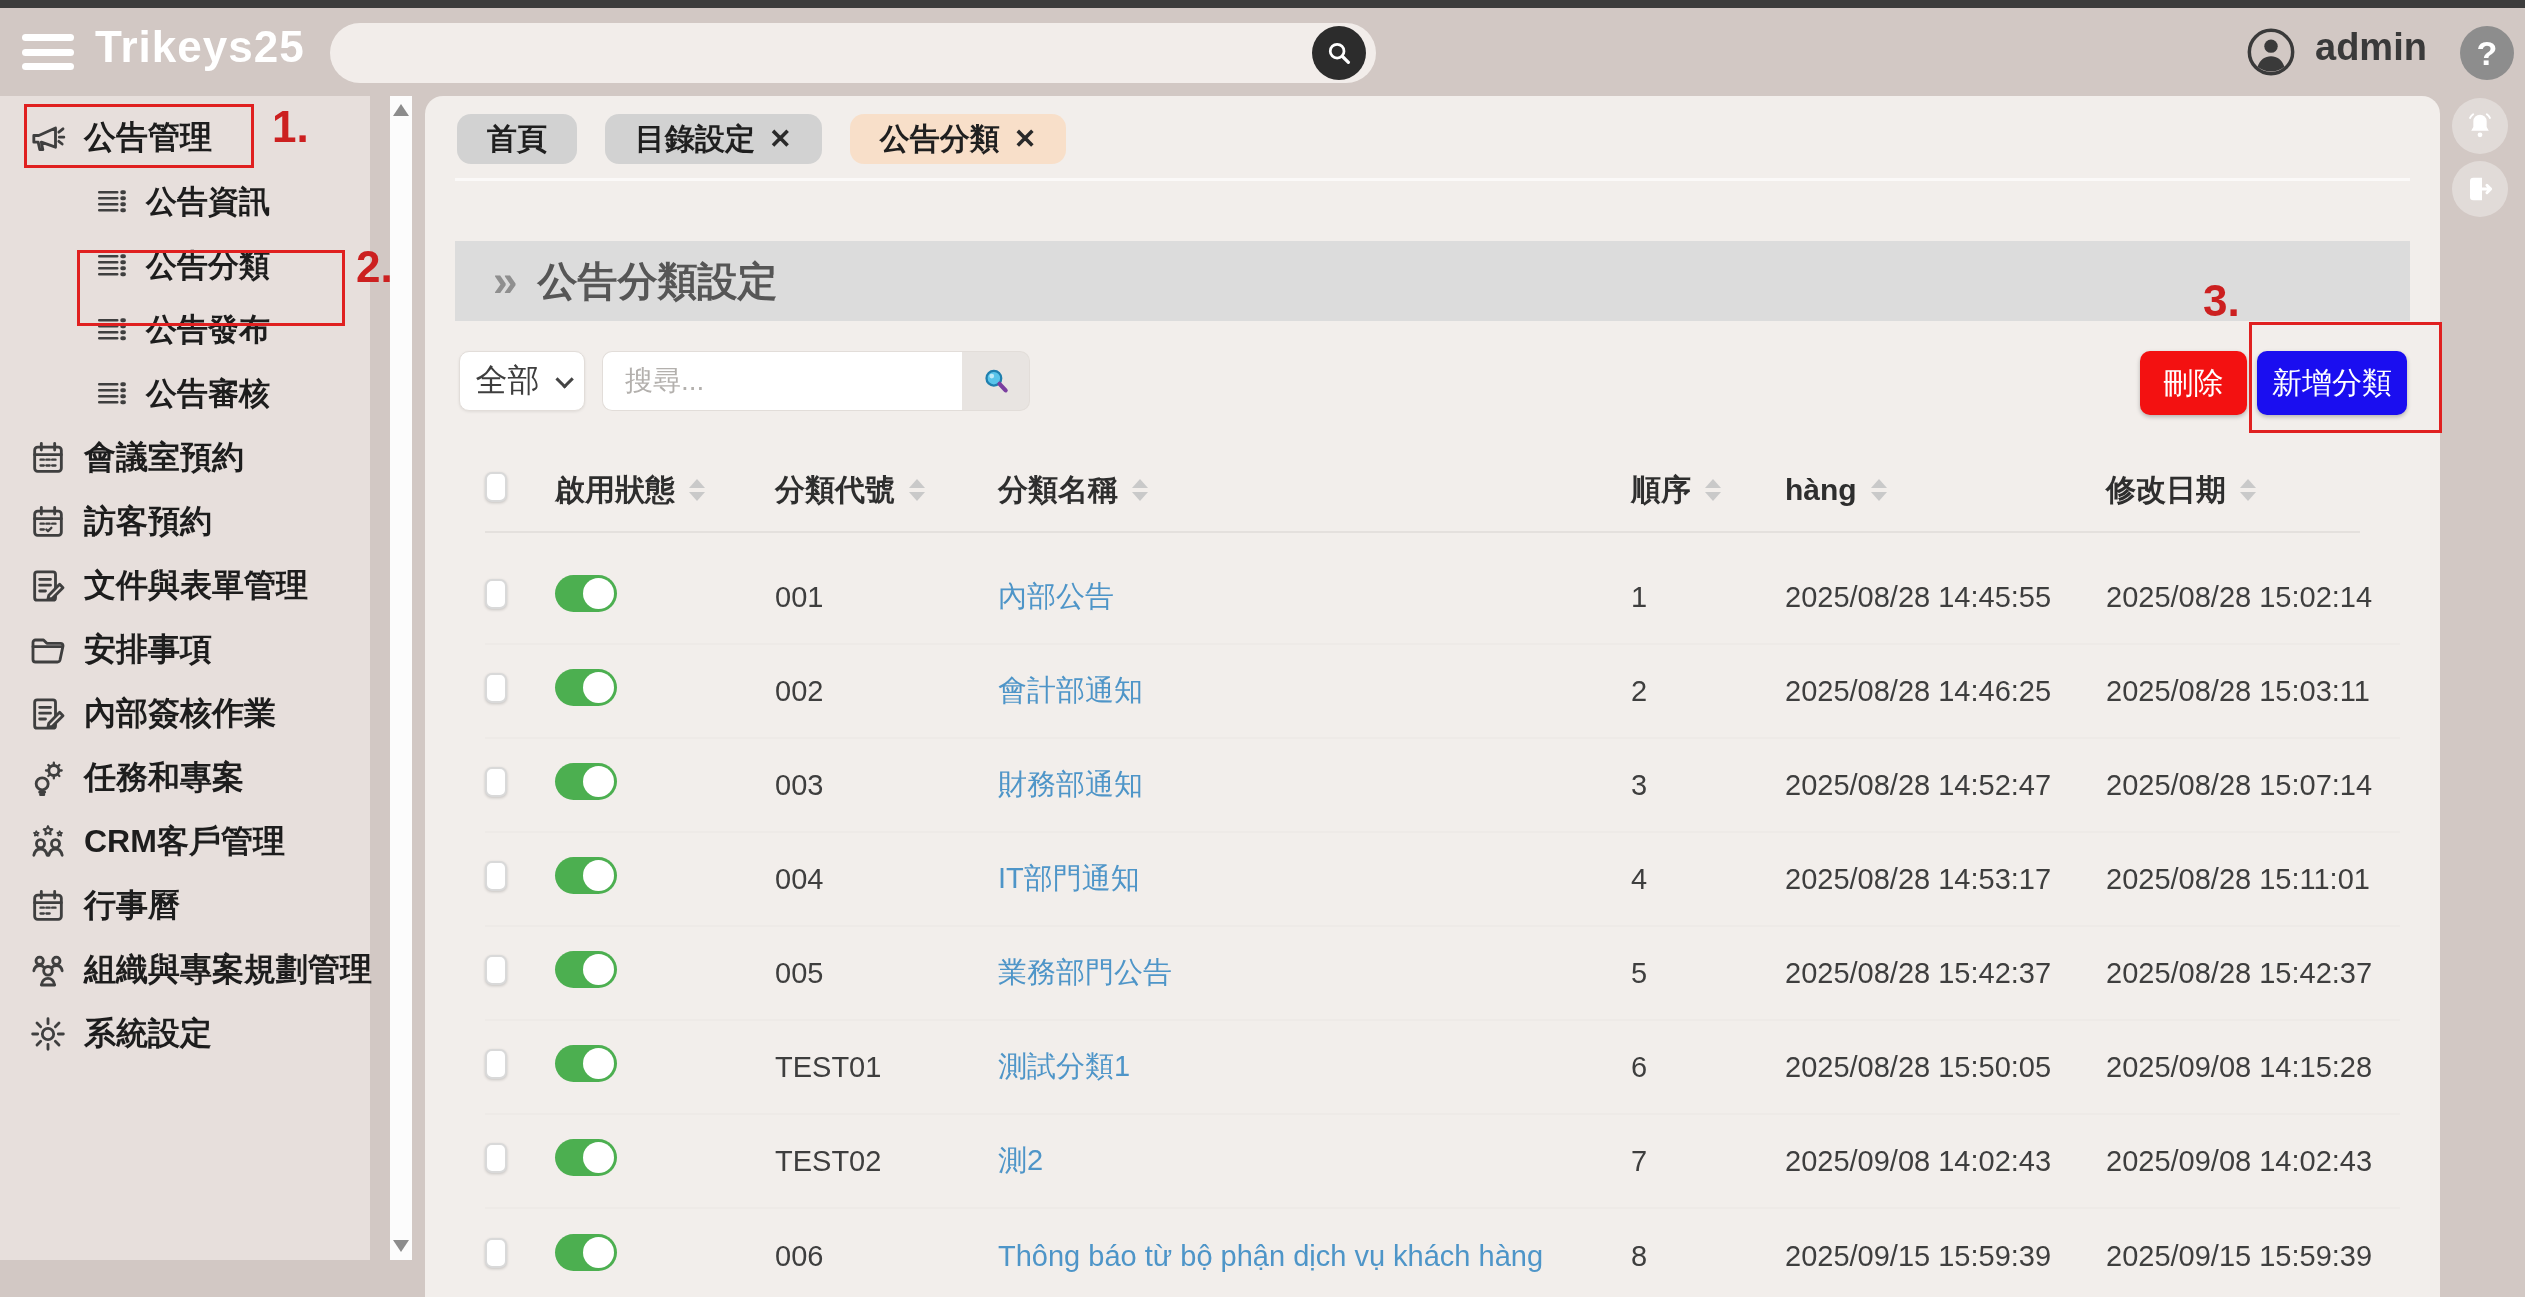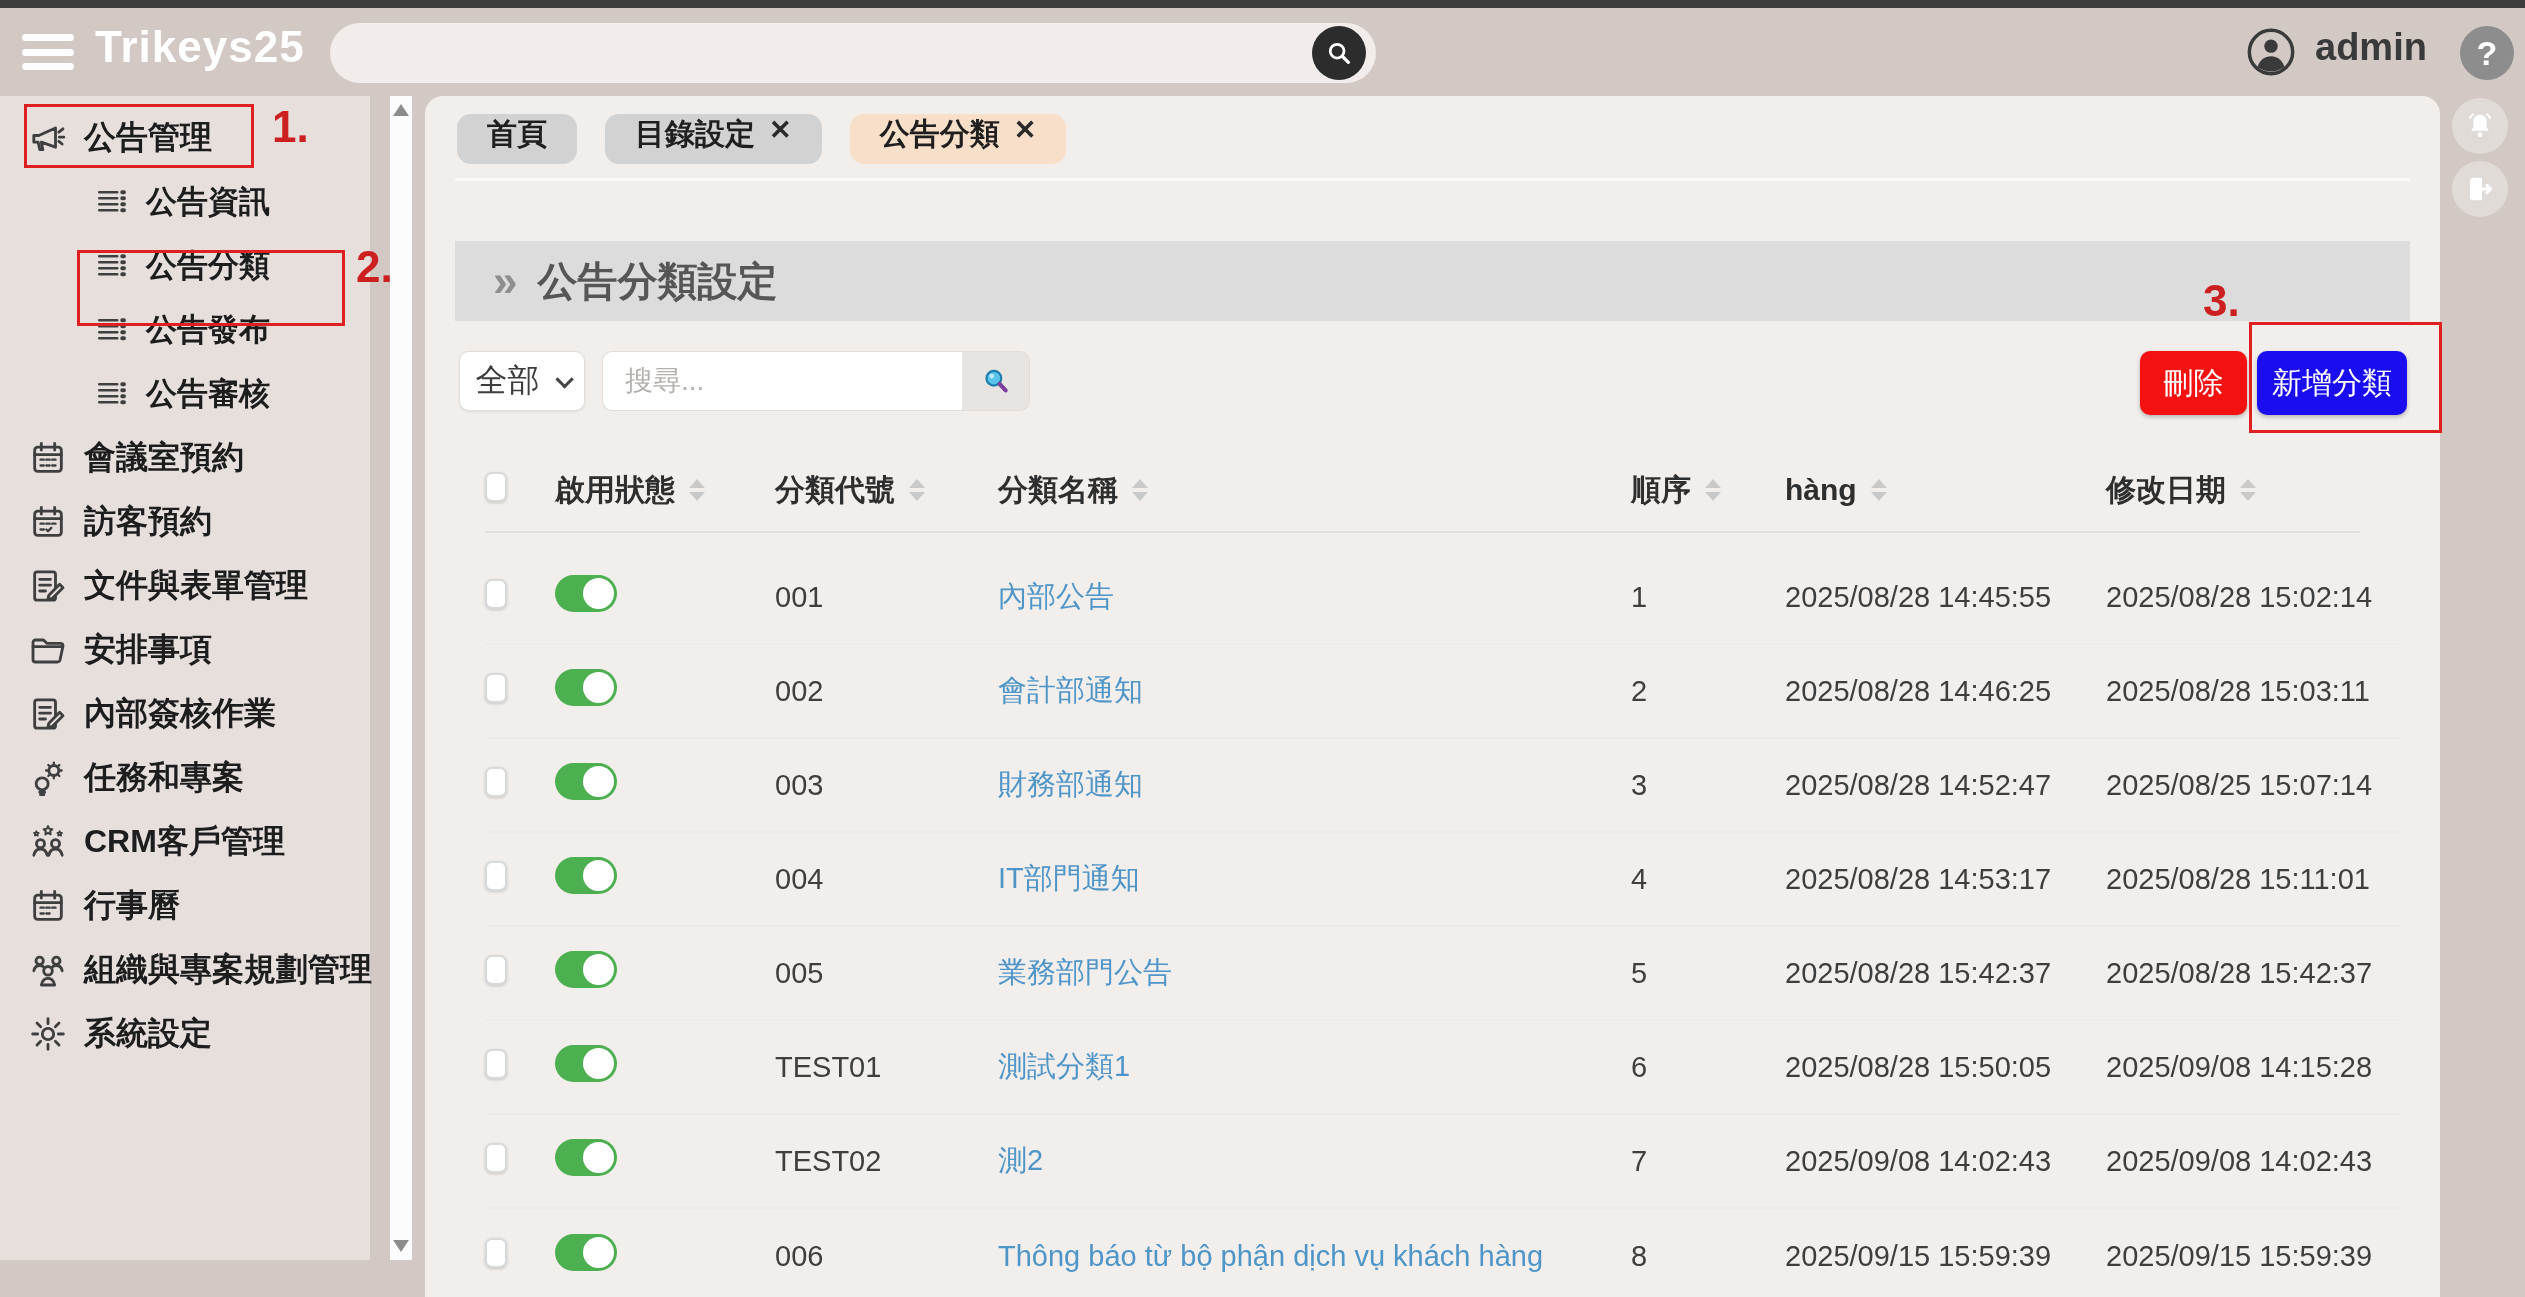--- a/index.html
+++ b/index.html
@@ -32,21 +32,21 @@
   .side-item.sub { padding-left:94px; height:64px; font-size:31px; }
   .side-item svg { flex:0 0 auto; }
   .scrolltrack { position:absolute; left:390px; top:96px; width:22px; height:1164px; background:#fcfcfc; }
   .scroll-up { position:absolute; left:3px; top:8px; width:0; height:0; border-left:8px solid transparent; border-right:8px solid transparent; border-bottom:12px solid #8c8c8c; cursor:pointer; }
   .scroll-dn { position:absolute; left:3px; bottom:8px; width:0; height:0; border-left:8px solid transparent; border-right:8px solid transparent; border-top:12px solid #8c8c8c; cursor:pointer; }
 
   
   .main { position:absolute; left:425px; top:96px; width:2015px; height:1201px; background:#f2eeeb; border-radius:18px 18px 0 0; overflow:hidden; }
 
   .tabs-row { display:flex; gap:28px; margin:18px 0 0 32px; }
-  .tab { display:flex; gap:14px; height:50px; padding:0 30px; border-radius:14px; background:#d2d2d2; font-size:30px; font-weight:bold; color:#1f1f1f; cursor:pointer; }
+  .tab { display:flex; align-items:center; gap:14px; height:50px; padding:0 30px; border-radius:14px; background:#d2d2d2; font-size:30px; font-weight:bold; color:#1f1f1f; cursor:pointer; }
   .tab.active { background:#f8dfc9; }
   .tab .x { font-size:27px; font-weight:bold; color:#2a2a2a; cursor:pointer; }
   .tabs-divider { height:3px; background:#fbf9f8; margin:14px 30px 0 30px; }
 
   .title-band { margin:60px 30px 0 30px; height:80px; background:#dcdcdc; display:flex; align-items:center; gap:20px; padding-left:38px; }
   .title-marker { font-size:44px; color:#8f8f8f; font-weight:bold; }
   .title-text { font-size:40px; font-weight:bold; color:#565656; }
 
   
   .toolbar { position:relative; height:66px; margin-top:30px; }
@@ -372,21 +372,21 @@
         <div>2025/08/28 14:46:25</div>
         <div>2025/08/28 15:03:11</div>
       </div>
       <div class="trow drow">
         <div><span class="cbx"></span></div>
         <div><span class="toggle on"></span></div>
         <div>003</div>
         <div><span class="cell-link">財務部通知</span></div>
         <div>3</div>
         <div>2025/08/28 14:52:47</div>
-        <div>2025/08/25 15:07:14</div>
+        <div>2025/08/28 15:07:14</div>
       </div>
       <div class="trow drow">
         <div><span class="cbx"></span></div>
         <div><span class="toggle on"></span></div>
         <div>004</div>
         <div><span class="cell-link">IT部門通知</span></div>
         <div>4</div>
         <div>2025/08/28 14:53:17</div>
         <div>2025/08/28 15:11:01</div>
       </div>

